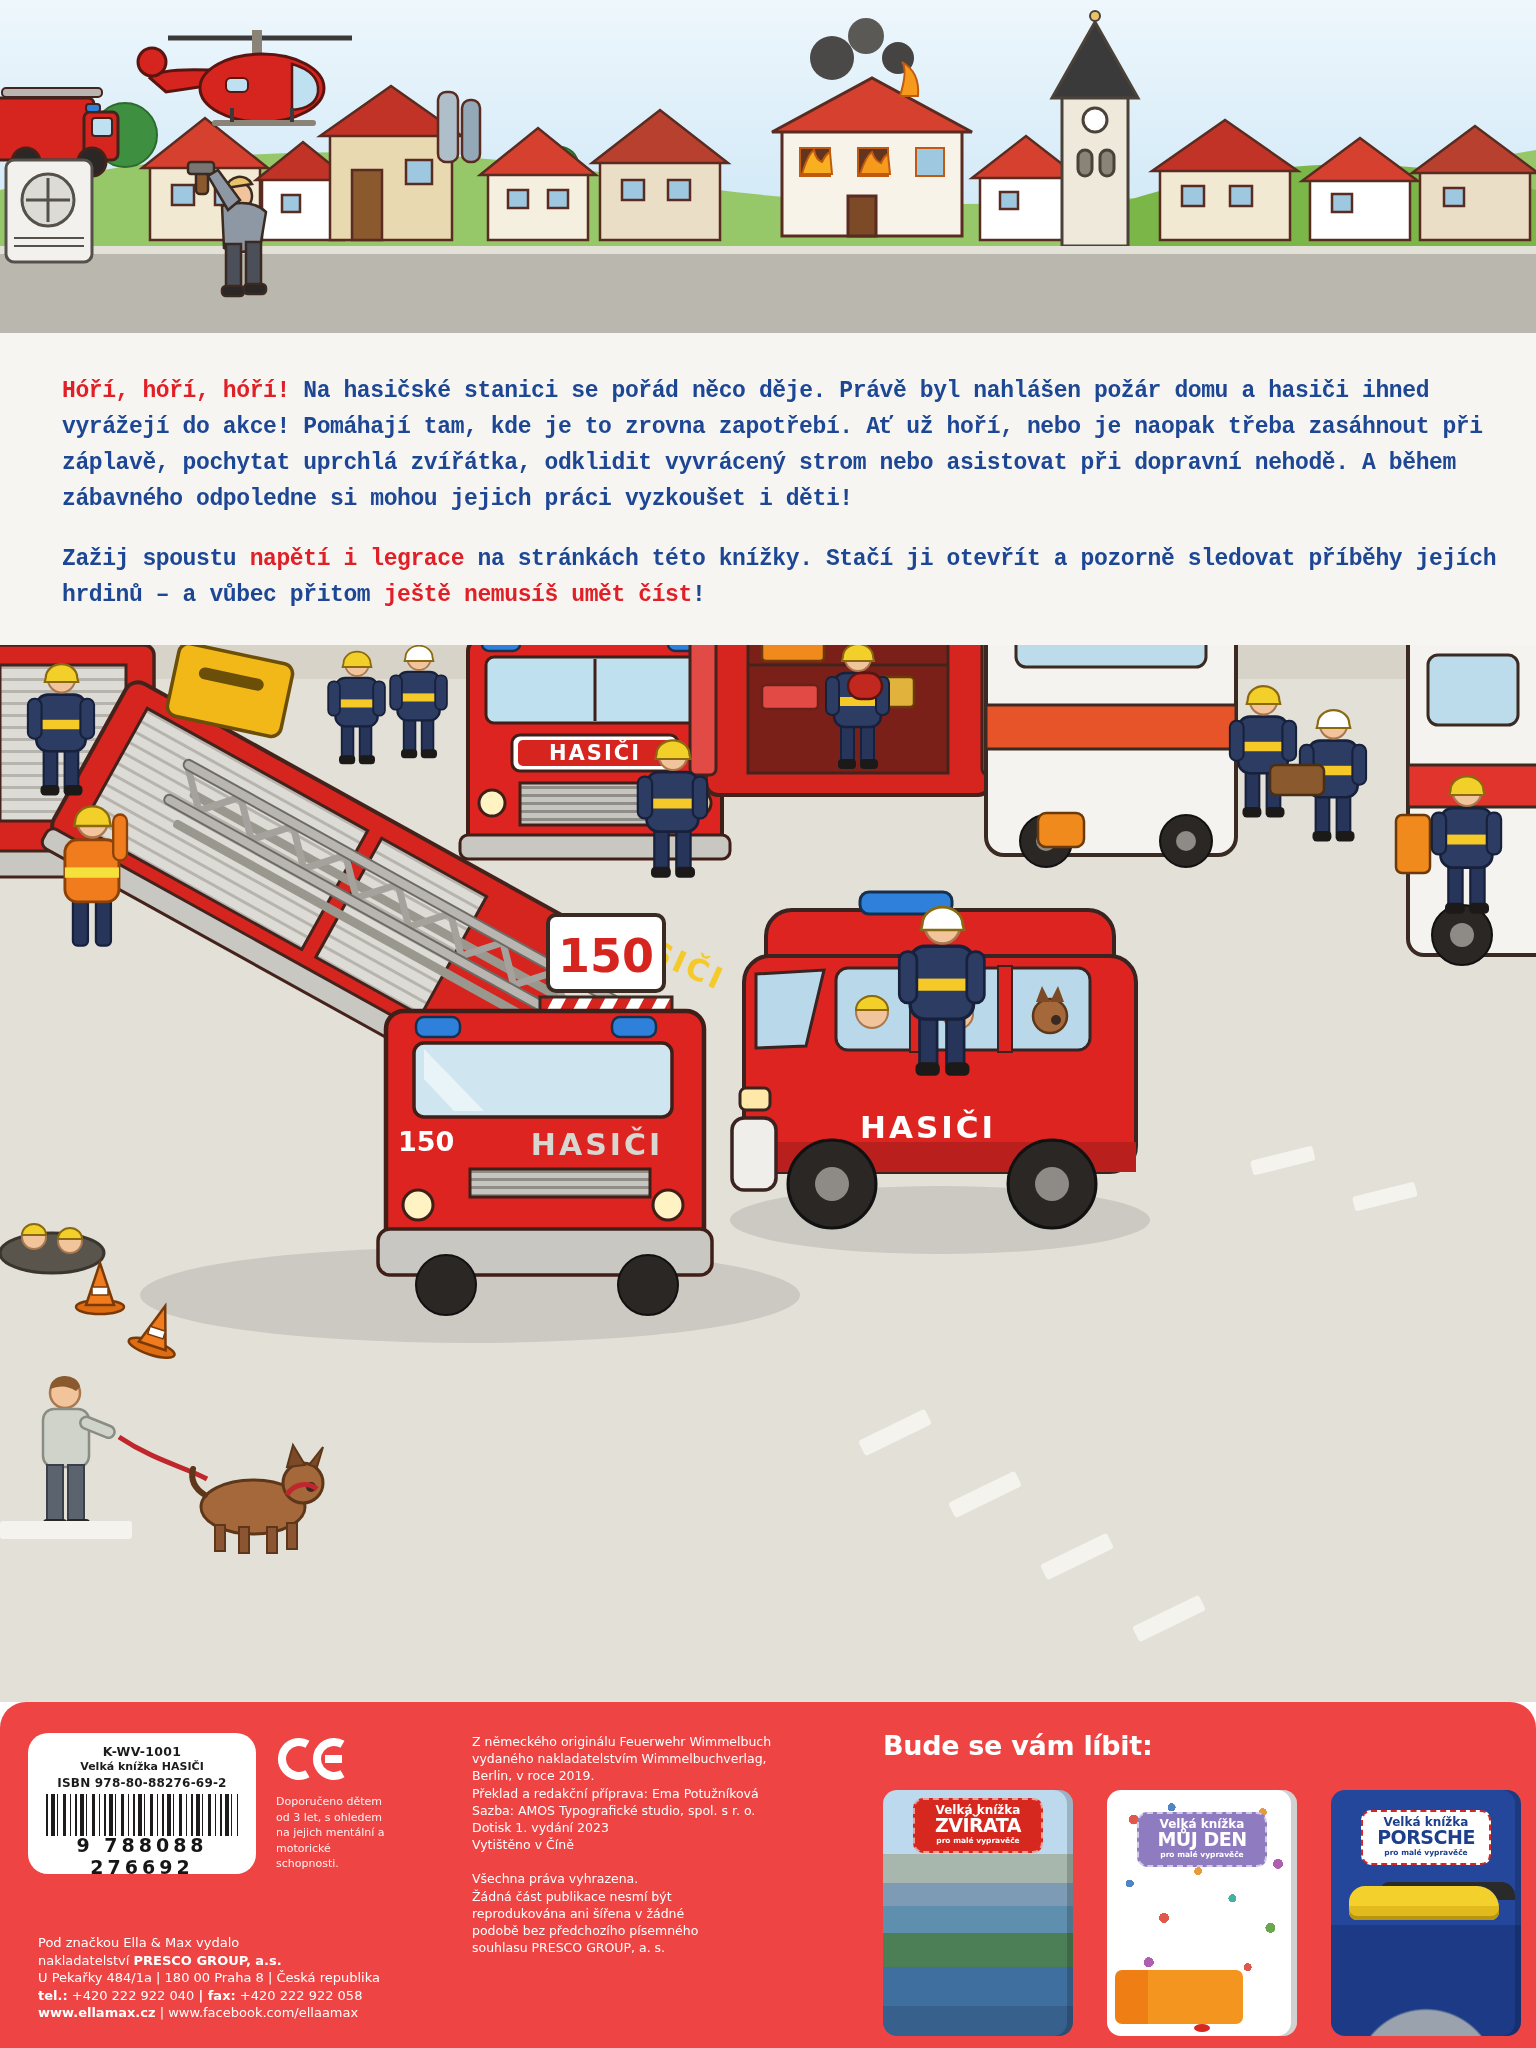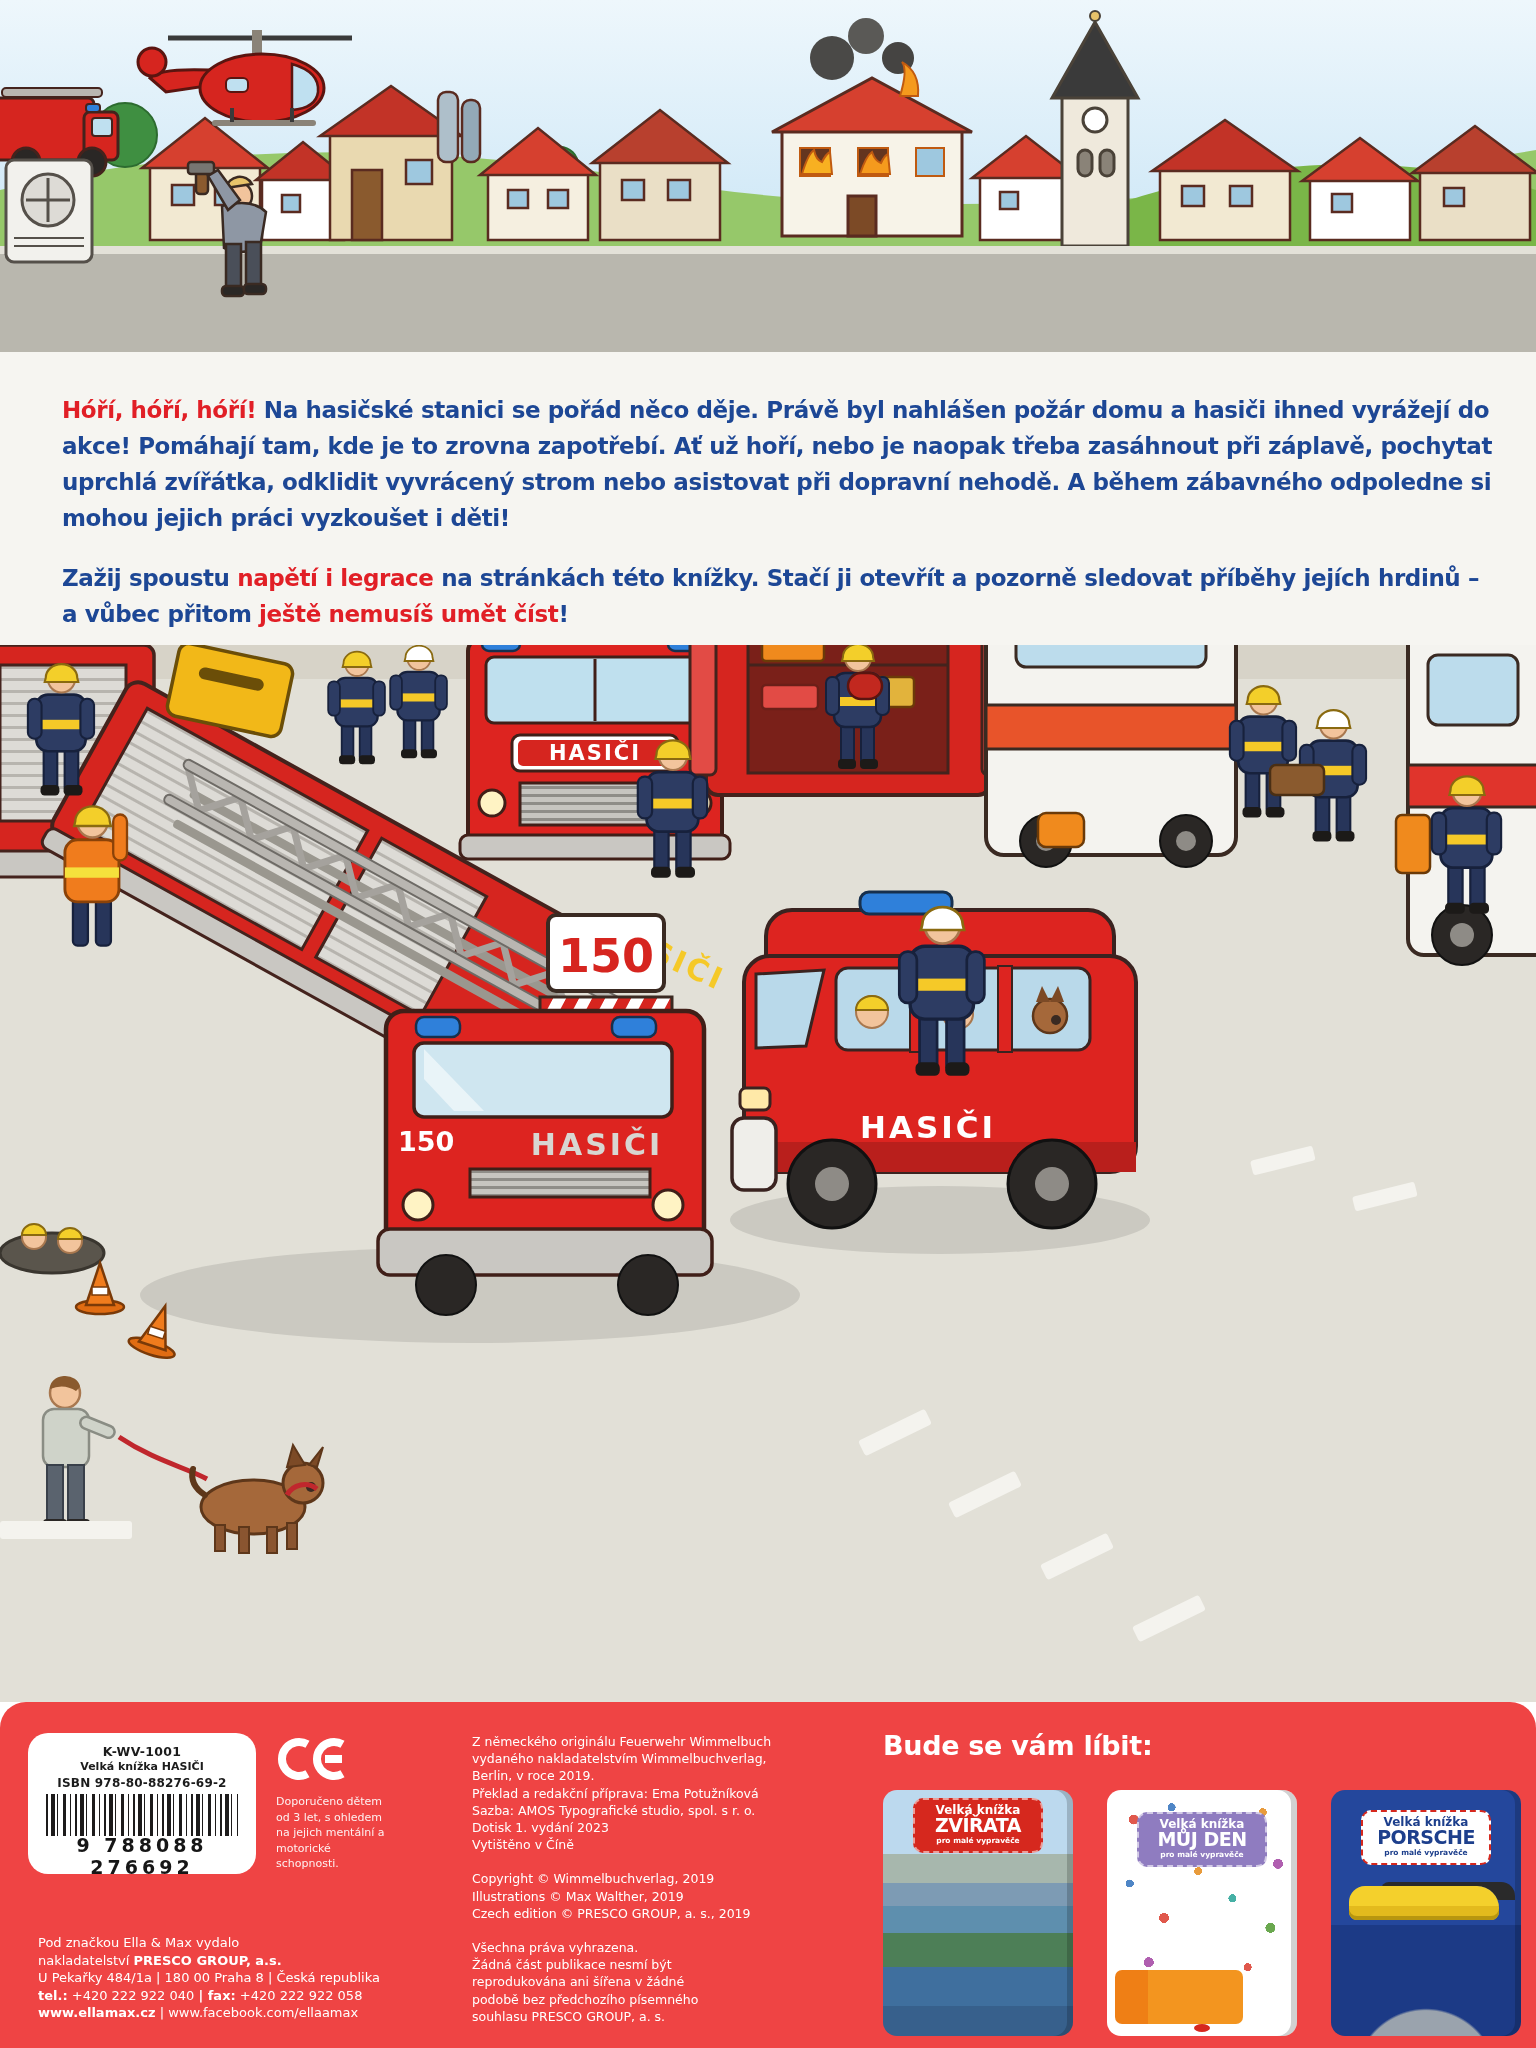--- a/index.html
+++ b/index.html
@@ -2,21 +2,21 @@
 <html><head>
 <meta charset="utf-8">
 <style>
   html,body{margin:0;padding:0;background:#ffffff;}
   .page{position:relative;width:1536px;height:2048px;overflow:hidden;background:#fff;
         font-family:"DejaVu Sans","Liberation Sans",sans-serif;}
   .page svg text{font-family:"DejaVu Sans","Liberation Sans",sans-serif;}
 
   
   .top-scene{position:absolute;top:0;left:0;width:1536px;height:352px;}
-  .intro-panel{position:absolute;top:352px;left:0;width:1536px;height:328px;background:#f6f5f1;}
+  .intro-panel{position:absolute;top:333px;left:0;width:1536px;height:328px;background:#f6f5f1;font-family:Liberation Mono, monospace;}
   .main-scene{position:absolute;top:645px;left:0;width:1536px;height:1057px;}
   .footer{position:absolute;top:1702px;left:0;width:1536px;height:346px;background:#ef4444;
           border-radius:26px 26px 0 0;color:#fff;}
 
   
   .intro-text{position:absolute;left:62px;top:40px;width:1436px;
               font-weight:bold;font-size:23px;line-height:36px;letter-spacing:-0.4px;color:#1d4795;}
   .intro-text p{margin:0 0 24px 0;}
   .red{color:#e11f26;}
 
@@ -520,25 +520,20 @@
       <div class="blk">
         <div>Z německého originálu Feuerwehr Wimmelbuch</div>
         <div>vydaného nakladatelstvím Wimmelbuchverlag,</div>
         <div>Berlin, v roce 2019.</div>
         <div>Překlad a redakční příprava: Ema Potužníková</div>
         <div>Sazba: AMOS Typografické studio, spol. s r. o.</div>
         <div>Dotisk 1. vydání 2023</div>
         <div>Vytištěno v Číně</div>
       </div>
       <div class="blk">
-        <div>Copyright © Wimmelbuchverlag, 2019</div>
-        <div>Illustrations © Max Walther, 2019</div>
-        <div>Czech edition © PRESCO GROUP, a. s., 2019</div>
-      </div>
-      <div class="blk">
         <div>Všechna práva vyhrazena.</div>
         <div>Žádná část publikace nesmí být</div>
         <div>reprodukována ani šířena v žádné</div>
         <div>podobě bez předchozího písemného</div>
         <div>souhlasu PRESCO GROUP, a. s.</div>
       </div>
     </div>
 
     <div class="promo-heading">Bude se vám líbit:</div>
 

